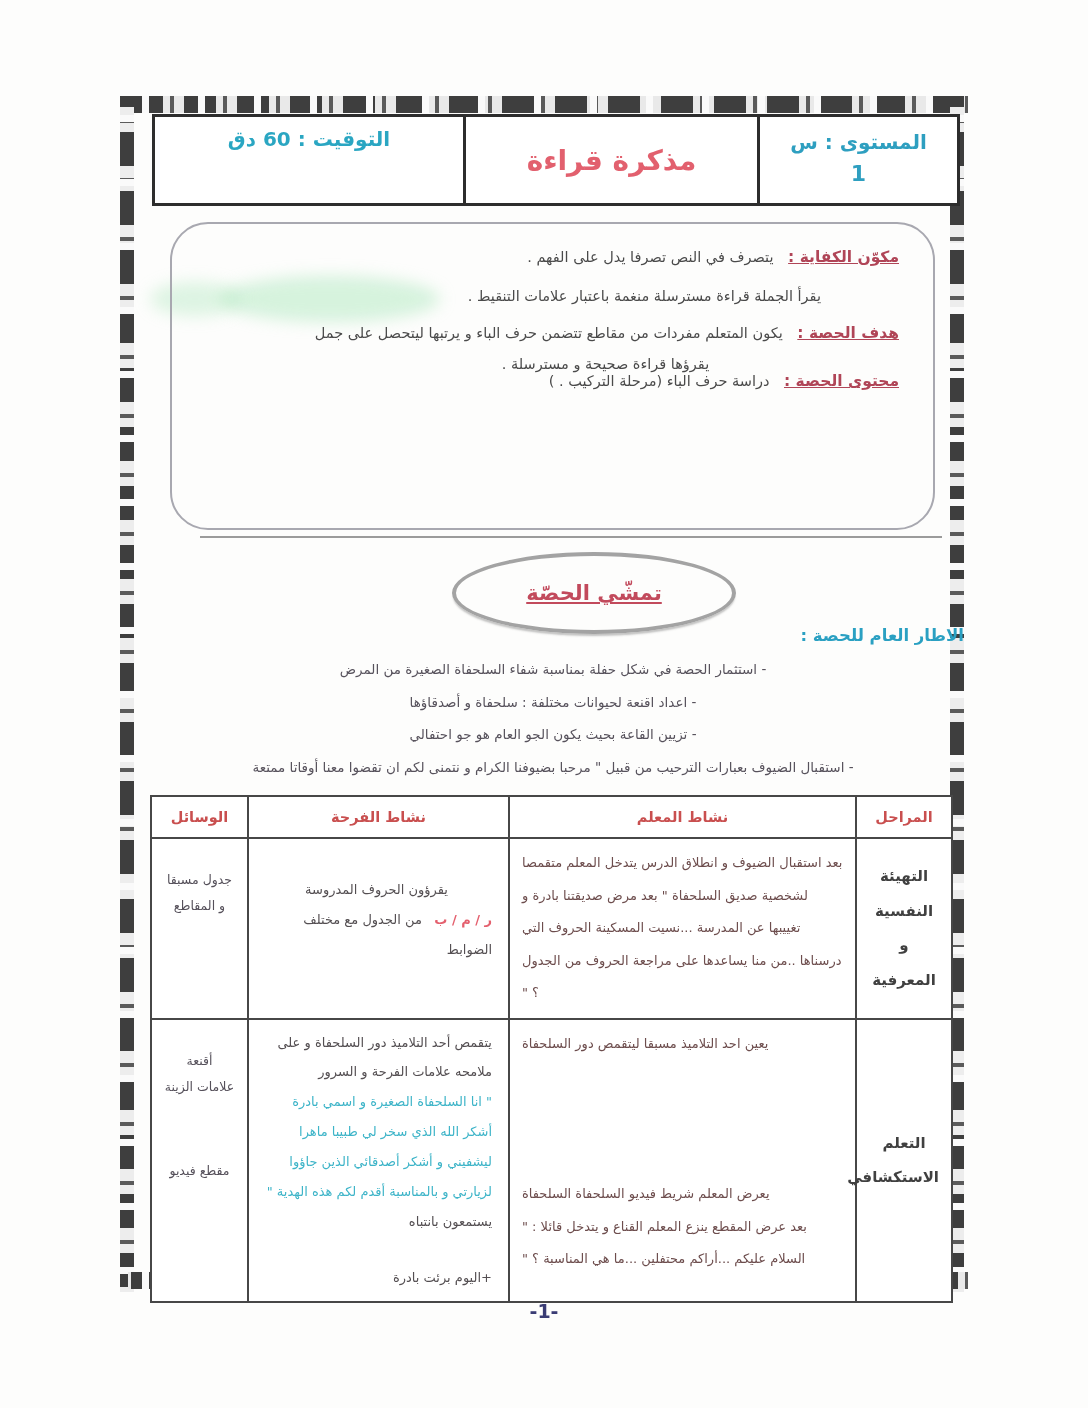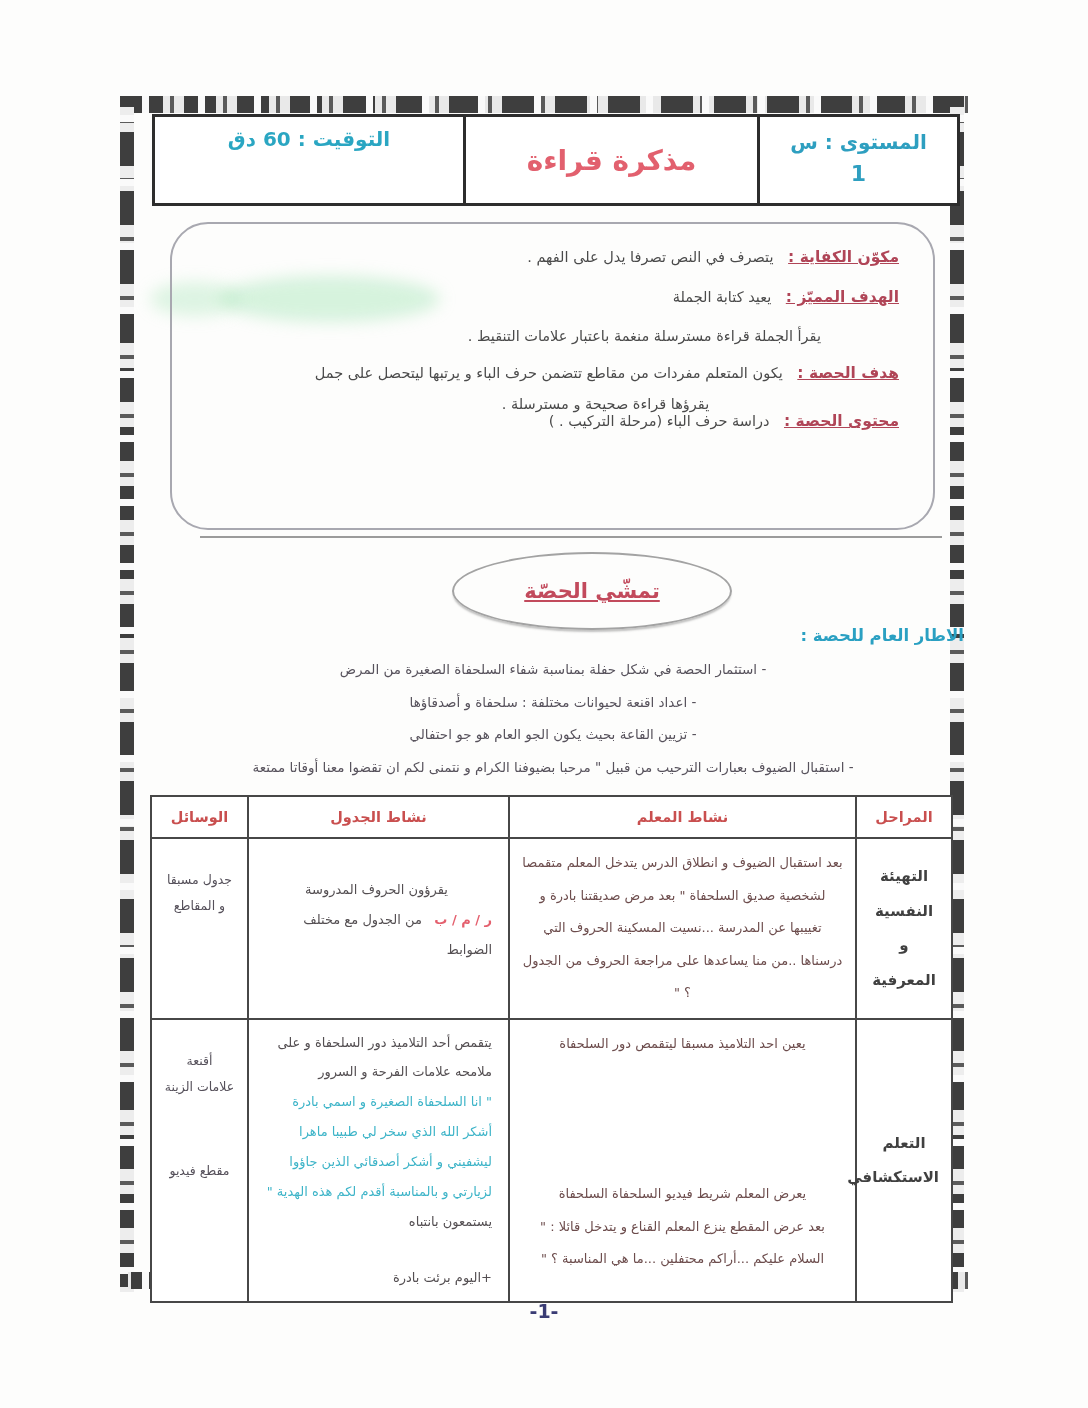--- a/index.html
+++ b/index.html
@@ -48,21 +48,21 @@
   .info-center{text-align:center;padding-left:120px;margin-top:14px;}
   .underbox-line{left:200px;top:536px;width:742px;height:2px;background:#9b9b9b;}
 
   
   .smudge{position:absolute;border-radius:50%;filter:blur(8px);}
   .smudge1{left:220px;top:276px;width:220px;height:46px;background:rgba(150,225,170,0.38);}
   .smudge2{left:150px;top:282px;width:90px;height:34px;background:rgba(150,225,170,0.30);}
 
   
   .oval{
-    left:452px;top:552px;width:276px;height:74px;border:2px solid #a3a3a3;border-radius:50%;
+    left:452px;top:552px;width:276px;height:74px;border:4px solid #a3a3a3;border-radius:50%;
     display:flex;align-items:center;justify-content:center;box-shadow:0 3px 2px -1px rgba(120,120,120,0.45);
   }
   .oval .txt{color:#c24a5c;font-weight:bold;font-size:21px;text-decoration:underline;}
 
   
   .fw-heading{right:124px;top:626px;color:#2aa0c2;font-weight:bold;font-size:16.5px;}
   .fw-list{left:150px;top:658px;width:806px;text-align:center;font-size:13.5px;color:#57525c;}
   .fw-item{margin-bottom:9px;line-height:1.75;}
   .fw-item::before{content:"-  ";}
 
@@ -72,21 +72,21 @@
     position:absolute;background:#fff;
   }
   table.main,table.main td,table.main th{border:2px solid #474747;}
   table.main th{color:#c94f4f;font-size:14.5px;font-weight:bold;height:36px;padding:2px;}
   table.main td{vertical-align:top;padding:8px 12px;box-sizing:border-box;}
   .col-stage{width:96px;}
   .col-teacher{width:347px;}
   .col-learner{width:261px;}
   .col-res{width:97px;}
   .stage-cell{vertical-align:middle !important;text-align:center;color:#404040;font-weight:bold;font-size:15px;line-height:2.3;}
-  .teacher-cell{color:#6d4d4d;font-size:13px;line-height:2.5;text-align:center;}
+  .teacher-cell{color:#6d4d4d;font-size:13px;line-height:2.5;text-align:left;}
   .learner-cell{color:#544f52;font-size:13px;line-height:2.3;text-align:right;padding-right:16px !important;}
   .res-cell{color:#55505a;font-size:12.5px;text-align:center;line-height:2.1;padding-top:28px !important;}
   .red-letters{color:#e4606e;font-weight:bold;}
   .teal-quote{color:#3db4c8;}
   .gap-top-lg{margin-top:118px;}
   .gap-top-md{margin-top:26px;}
   .gap-top-res{margin-top:58px;}
   .learner-p1{text-align:center;}
   p{margin:0;}
 
@@ -113,24 +113,20 @@
   </div>
   <div class="header-cell cell-timing">
     <span>التوقيت : 60 دق</span>
   </div>
 </div>
 
 <div class="abs info-box">
   <div class="info-row">
     <span class="info-label">مكوّن الكفاية :</span>
     <span>يتصرف في النص تصرفا يدل على الفهم .</span>
-  </div>
-  <div class="info-row">
-    <span class="info-label">الهدف المميّز :</span>
-    <span>يعيد كتابة الجملة</span>
   </div>
   <div class="info-row info-indent">
     <span>يقرأ الجملة قراءة مسترسلة منغمة باعتبار علامات التنقيط .</span>
   </div>
   <div class="info-row" style="margin-bottom:0;">
     <span class="info-label">هدف الحصة :</span>
     <span>يكون المتعلم مفردات من مقاطع تتضمن حرف الباء و يرتبها ليتحصل على جمل</span>
     <div class="info-center">يقرؤها قراءة صحيحة و مسترسلة .</div>
   </div>
   <div class="info-row">
@@ -157,21 +153,21 @@
   <colgroup>
     <col class="col-stage">
       <col class="col-teacher">
       <col class="col-learner">
       <col class="col-res">
   </colgroup>
   <thead>
     <tr>
       <th>المراحل</th>
       <th>نشاط المعلم</th>
-      <th>نشاط الجدول</th>
+      <th>نشاط الفرحة</th>
       <th>الوسائل</th>
     </tr>
   </thead>
   <tbody>
     <tr style="height:163px;">
       <td class="stage-cell">التهيئة النفسية و المعرفية</td>
       <td class="teacher-cell">
         <p>بعد استقبال الضيوف و انطلاق الدرس يتدخل المعلم متقمصا لشخصية صديق السلحفاة " بعد مرض صديقتنا بادرة و تغييبها عن المدرسة ...نسيت المسكينة الحروف التي درسناها ..من منا يساعدها على مراجعة الحروف من الجدول ؟ "</p>
       </td>
       <td class="learner-cell">

